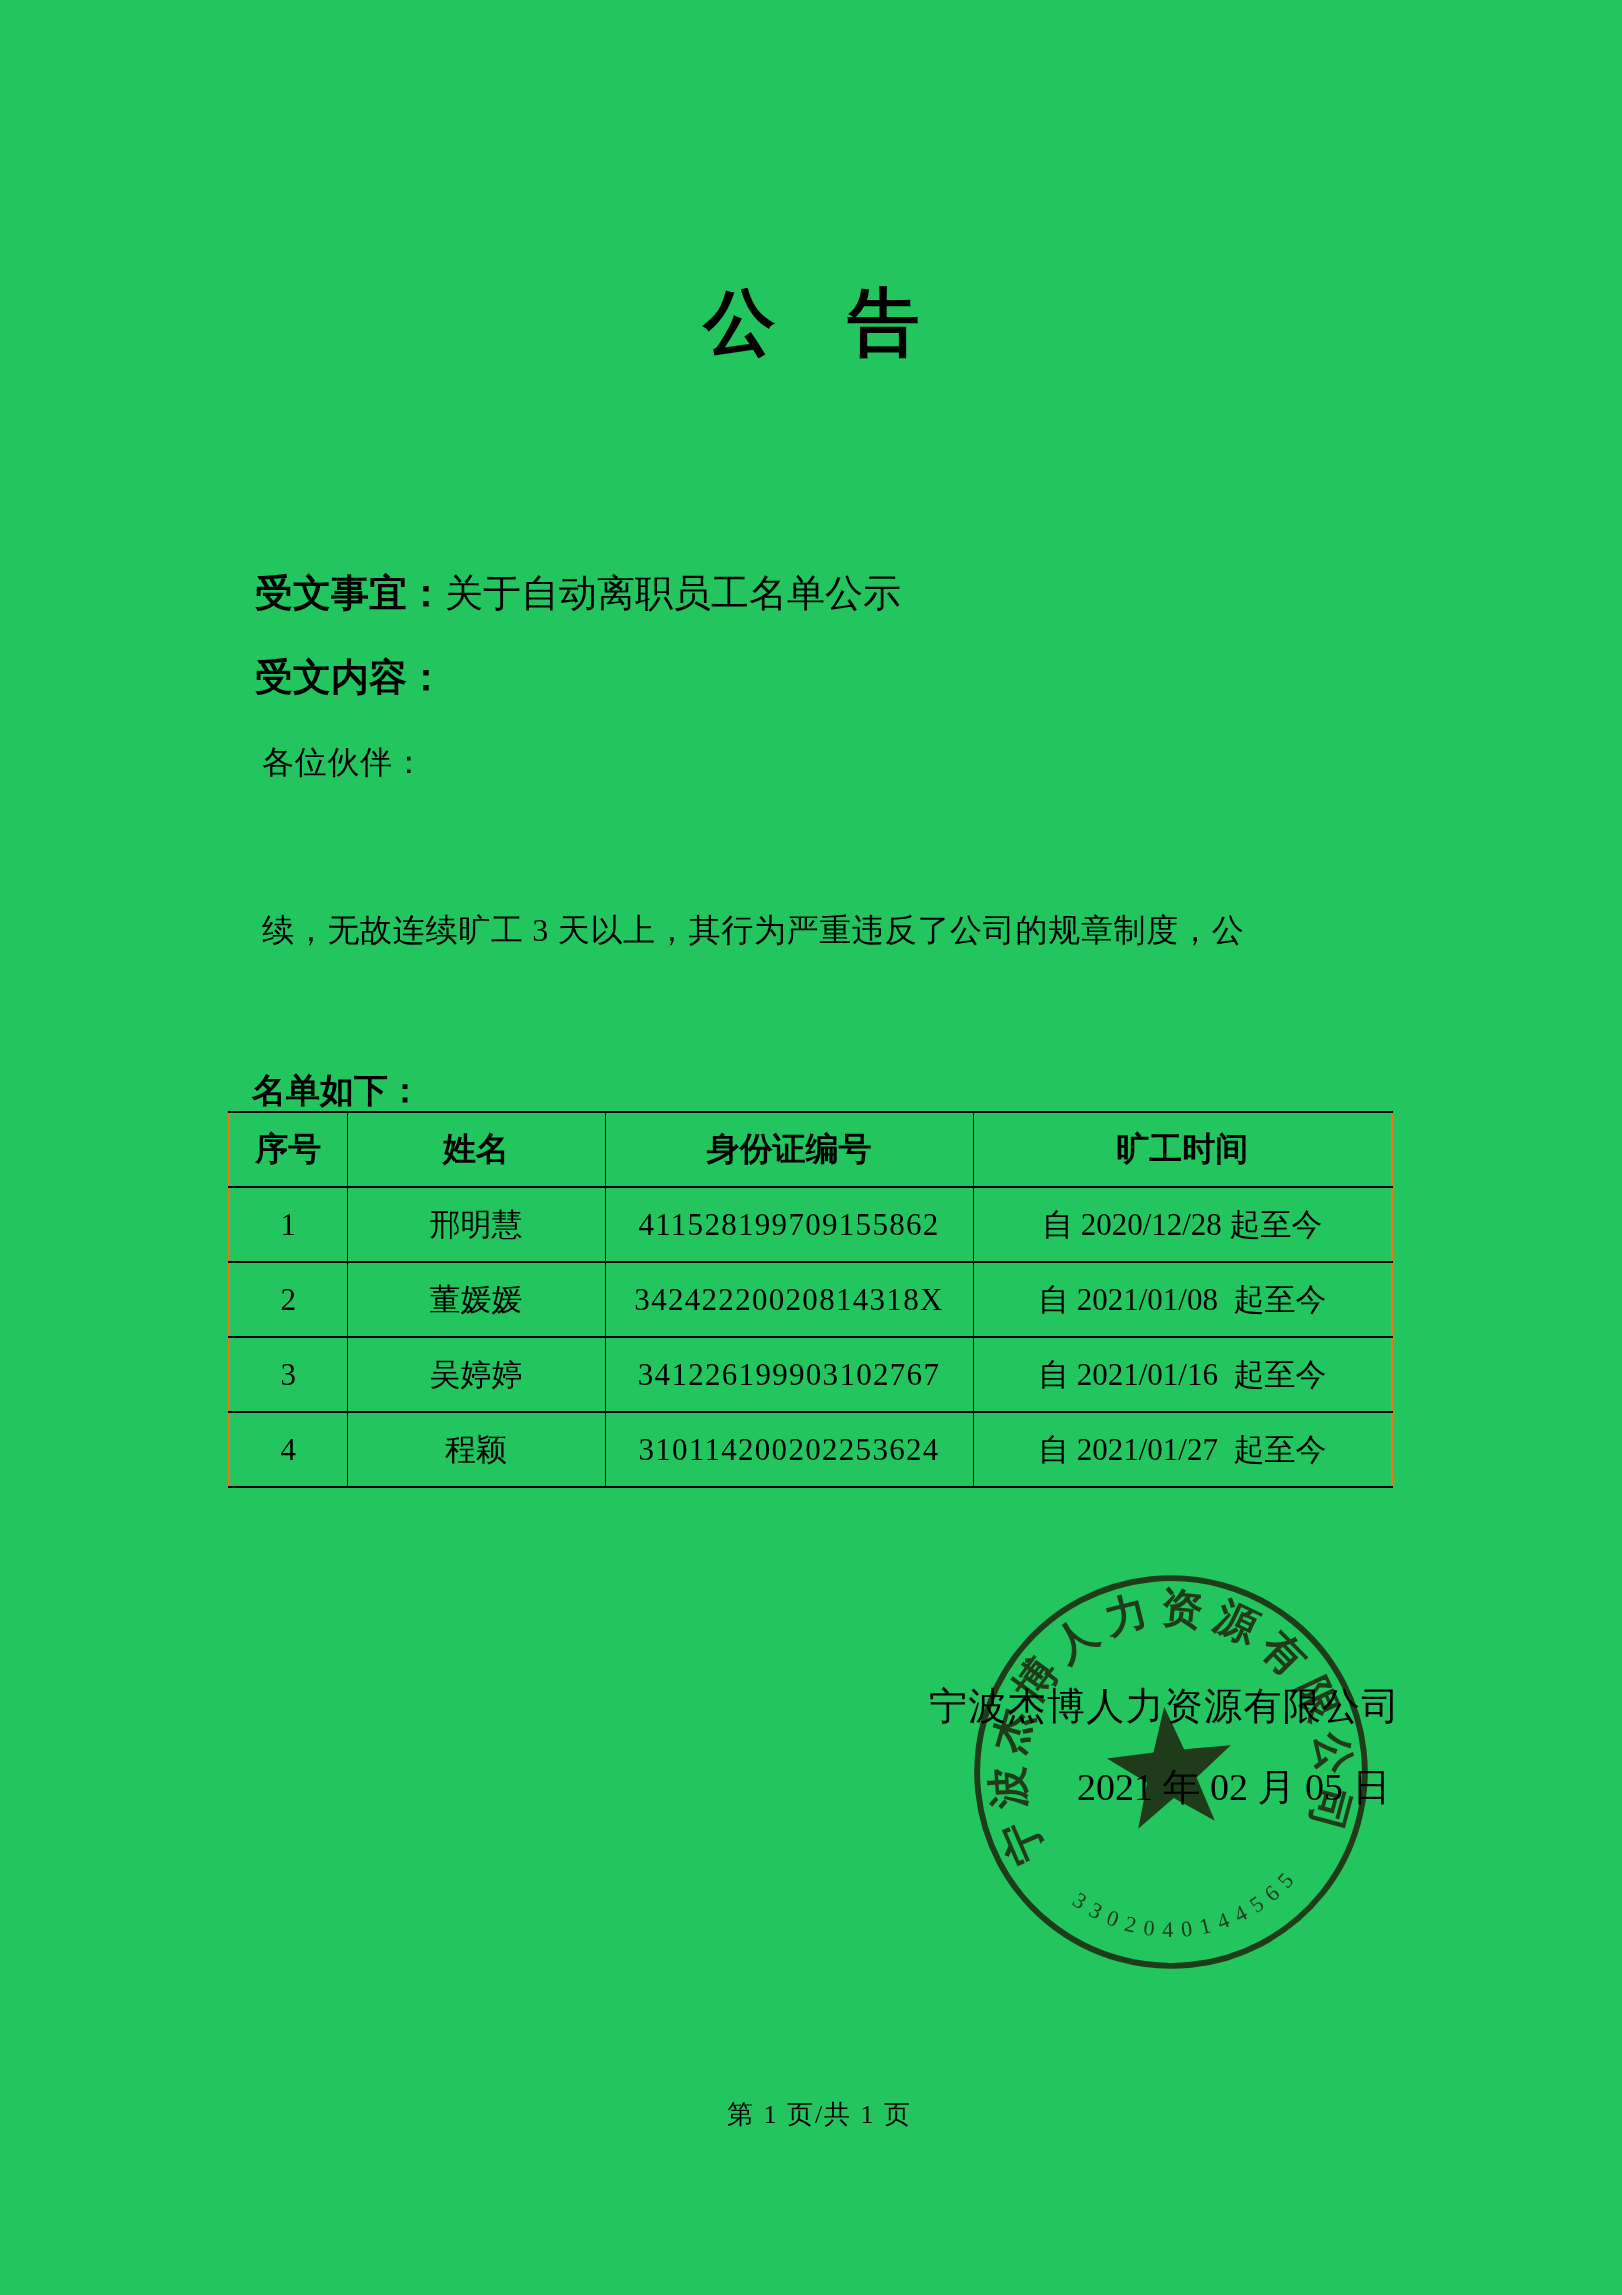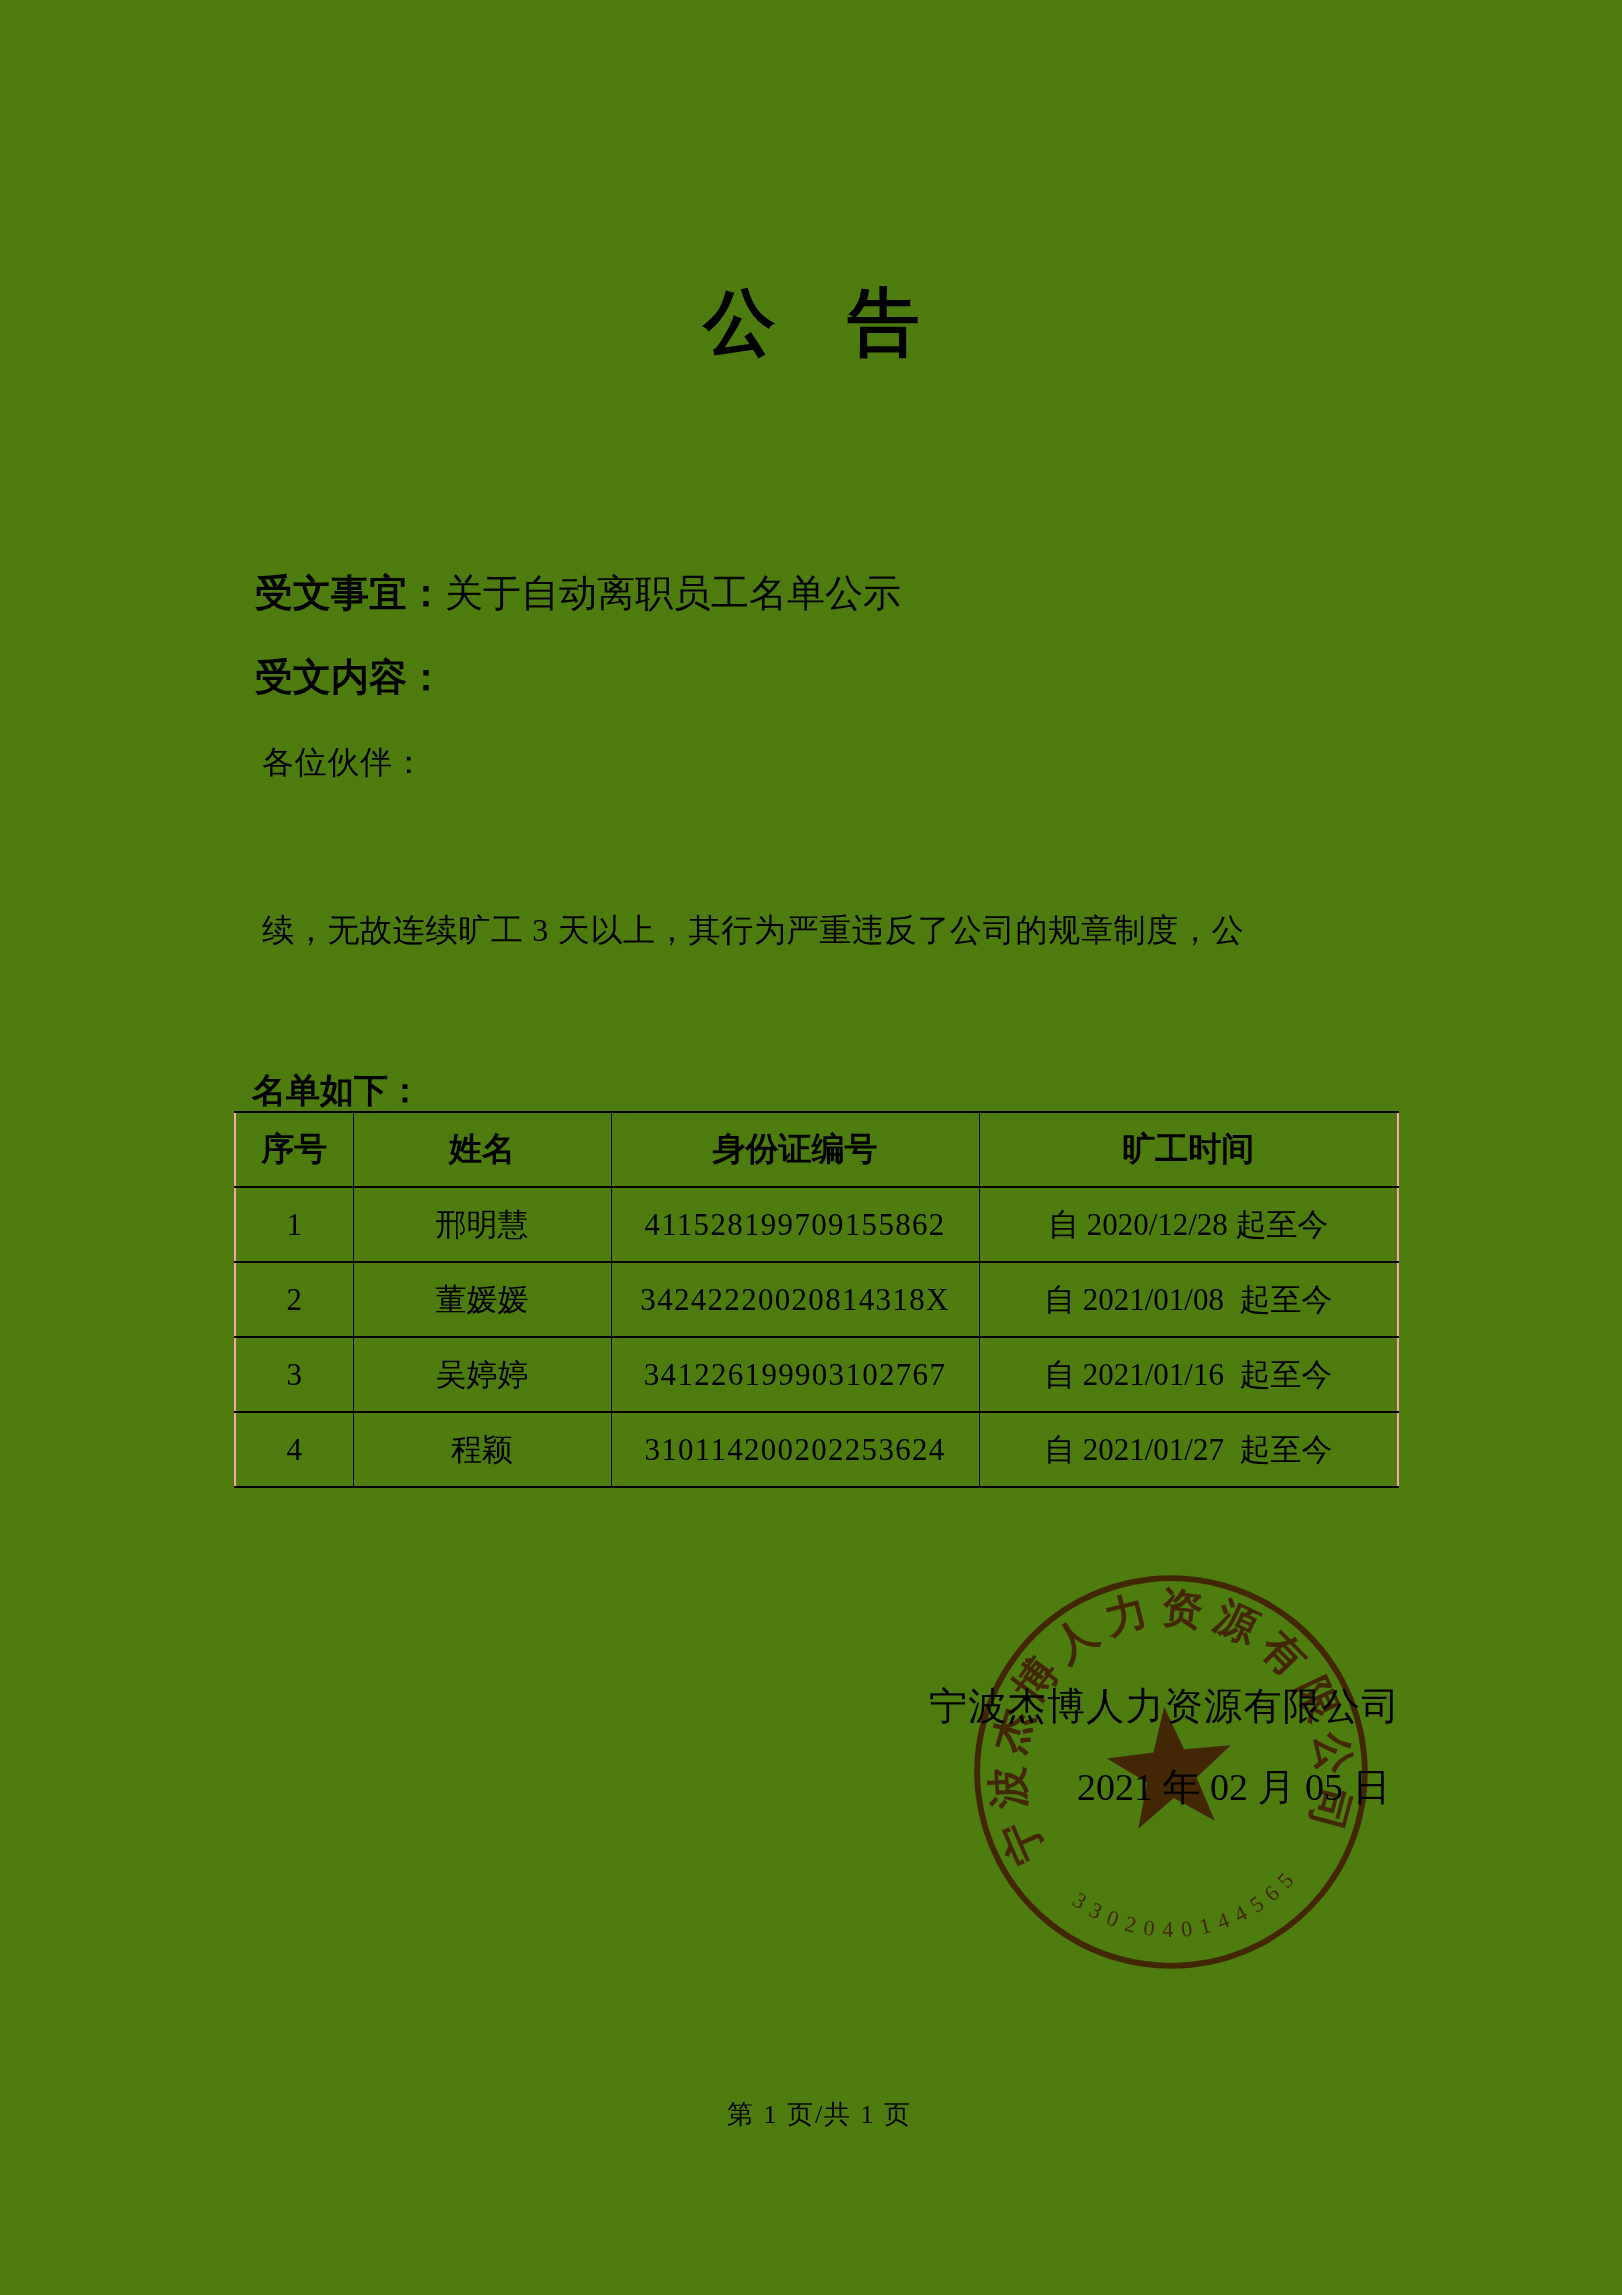--- a/index.html
+++ b/index.html
@@ -1,20 +1,20 @@
 <!DOCTYPE html>
 <html style="font-size:10.5px"><head>
 <meta charset="utf-8">
 <style>
   * { margin:0; padding:0; box-sizing:border-box; }
   html,body { background:#888; }
   #page {
     position:relative;
     width:1623px; height:2295px;
-    background:#4d7c0f;
+    background:#22c55e;
     font-family:"Liberation Serif","DejaVu Serif",serif;
     color:#000;
     overflow:hidden;
   }
   .title {
     position:absolute; top:287px; left:0; width:100%;
     text-align:center; font-size:72px; font-weight:bold;
     line-height:1; white-space:nowrap;
   }
   .meta-line {
@@ -26,24 +26,24 @@
   .body-line {
     position:absolute; left:262px; height:52px; line-height:52px;
     font-size:32px; letter-spacing:0.7px; white-space:nowrap;
   }
   .indent { padding-left:76px; }
   .list-intro {
     position:absolute; left:252px; top:1065px; height:52px; line-height:52px;
     font-size:34px; font-weight:bold; white-space:nowrap;
   }
   table.roster {
-    position:absolute; left:234px; top:1111px;
+    position:absolute; left:228px; top:1111px;
     border-collapse:collapse; table-layout:fixed;
     width:1164px;
-    border:2px solid #fca5a5;
+    border:2px solid #f97316;
   }
   table.roster th, table.roster td {
     border:1.3px solid #000;
     border-top-width:2px; border-bottom-width:2px;
     height:75px; text-align:center; vertical-align:middle;
     font-size:31px; padding:0;
   }
   table.roster th { font-weight:bold; font-size:33px; }
   td.cell-id { font-size:35px; letter-spacing:1.3px; }
   td.cell-period { white-space:pre; }

